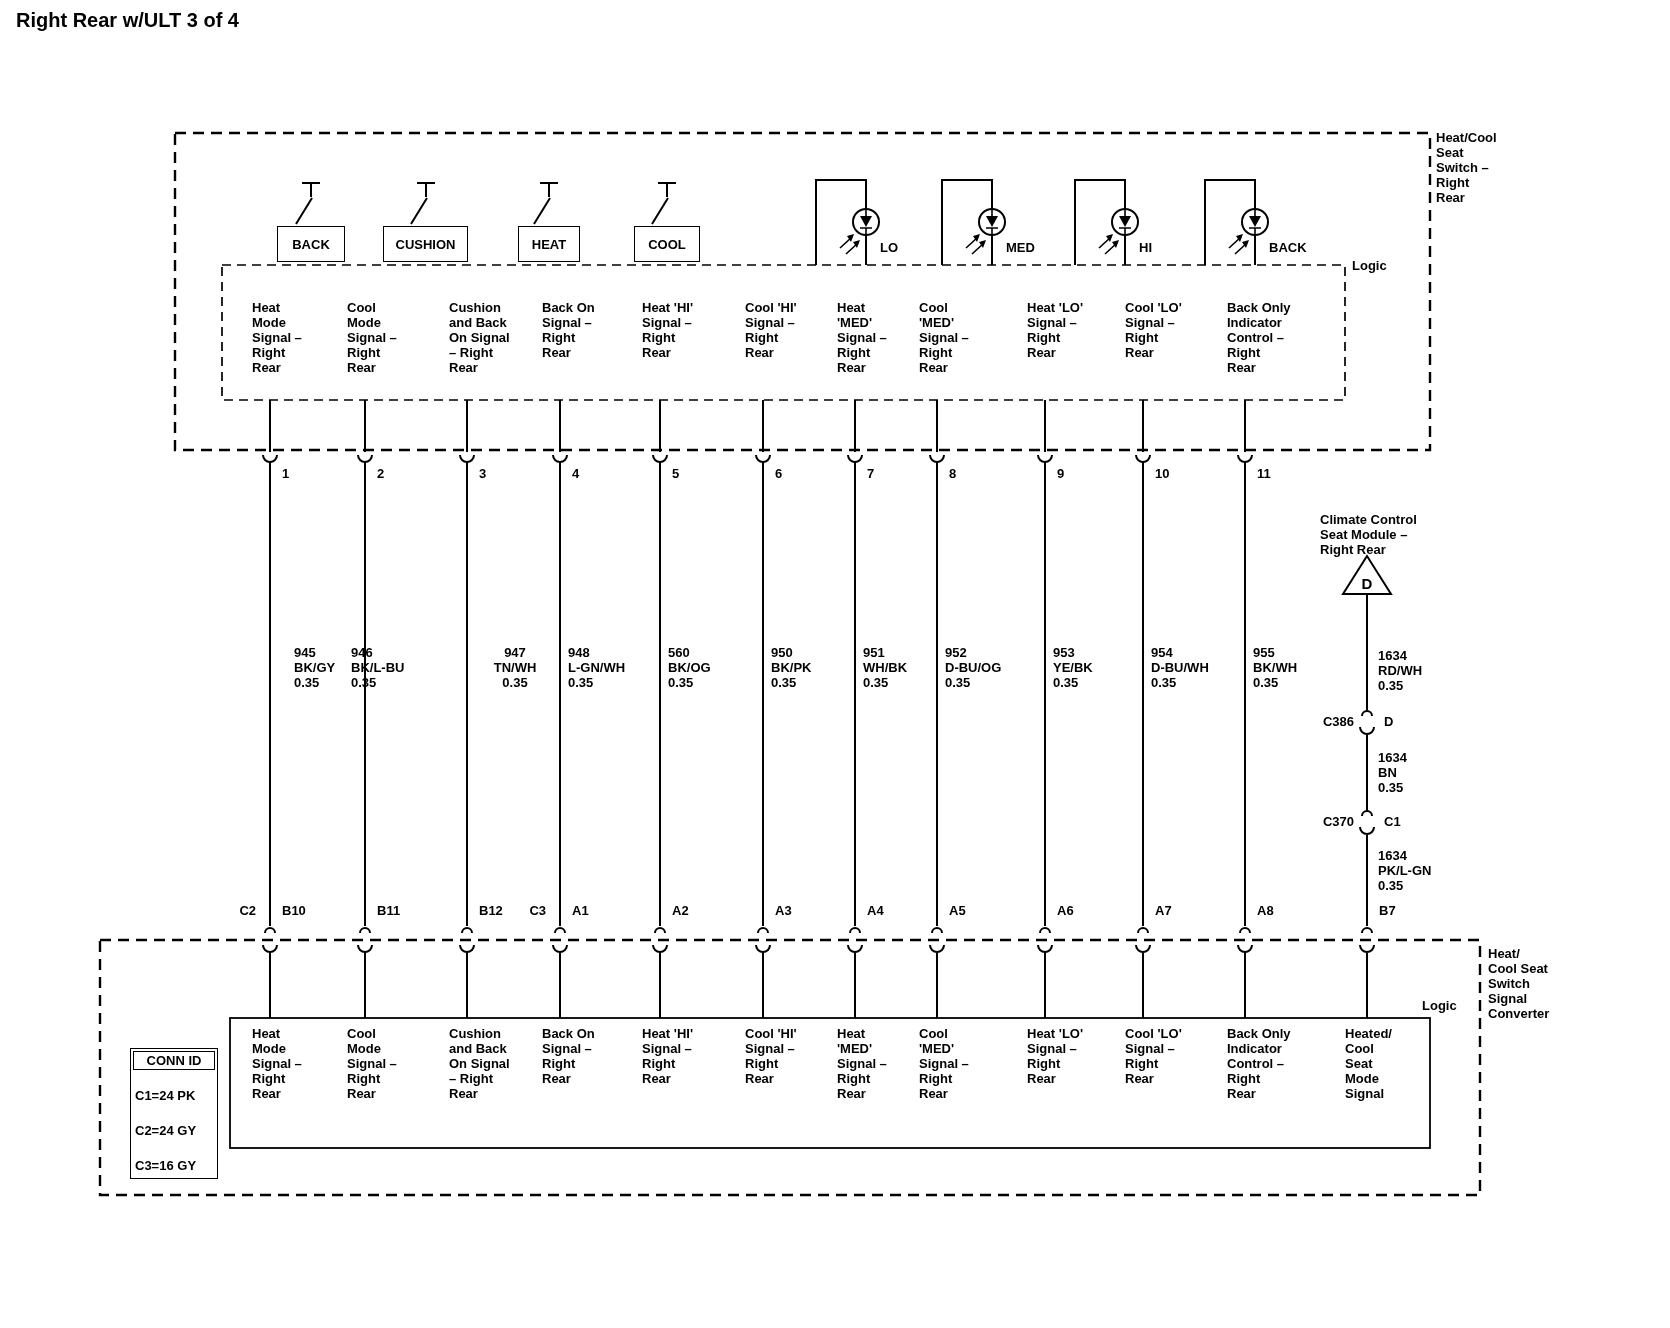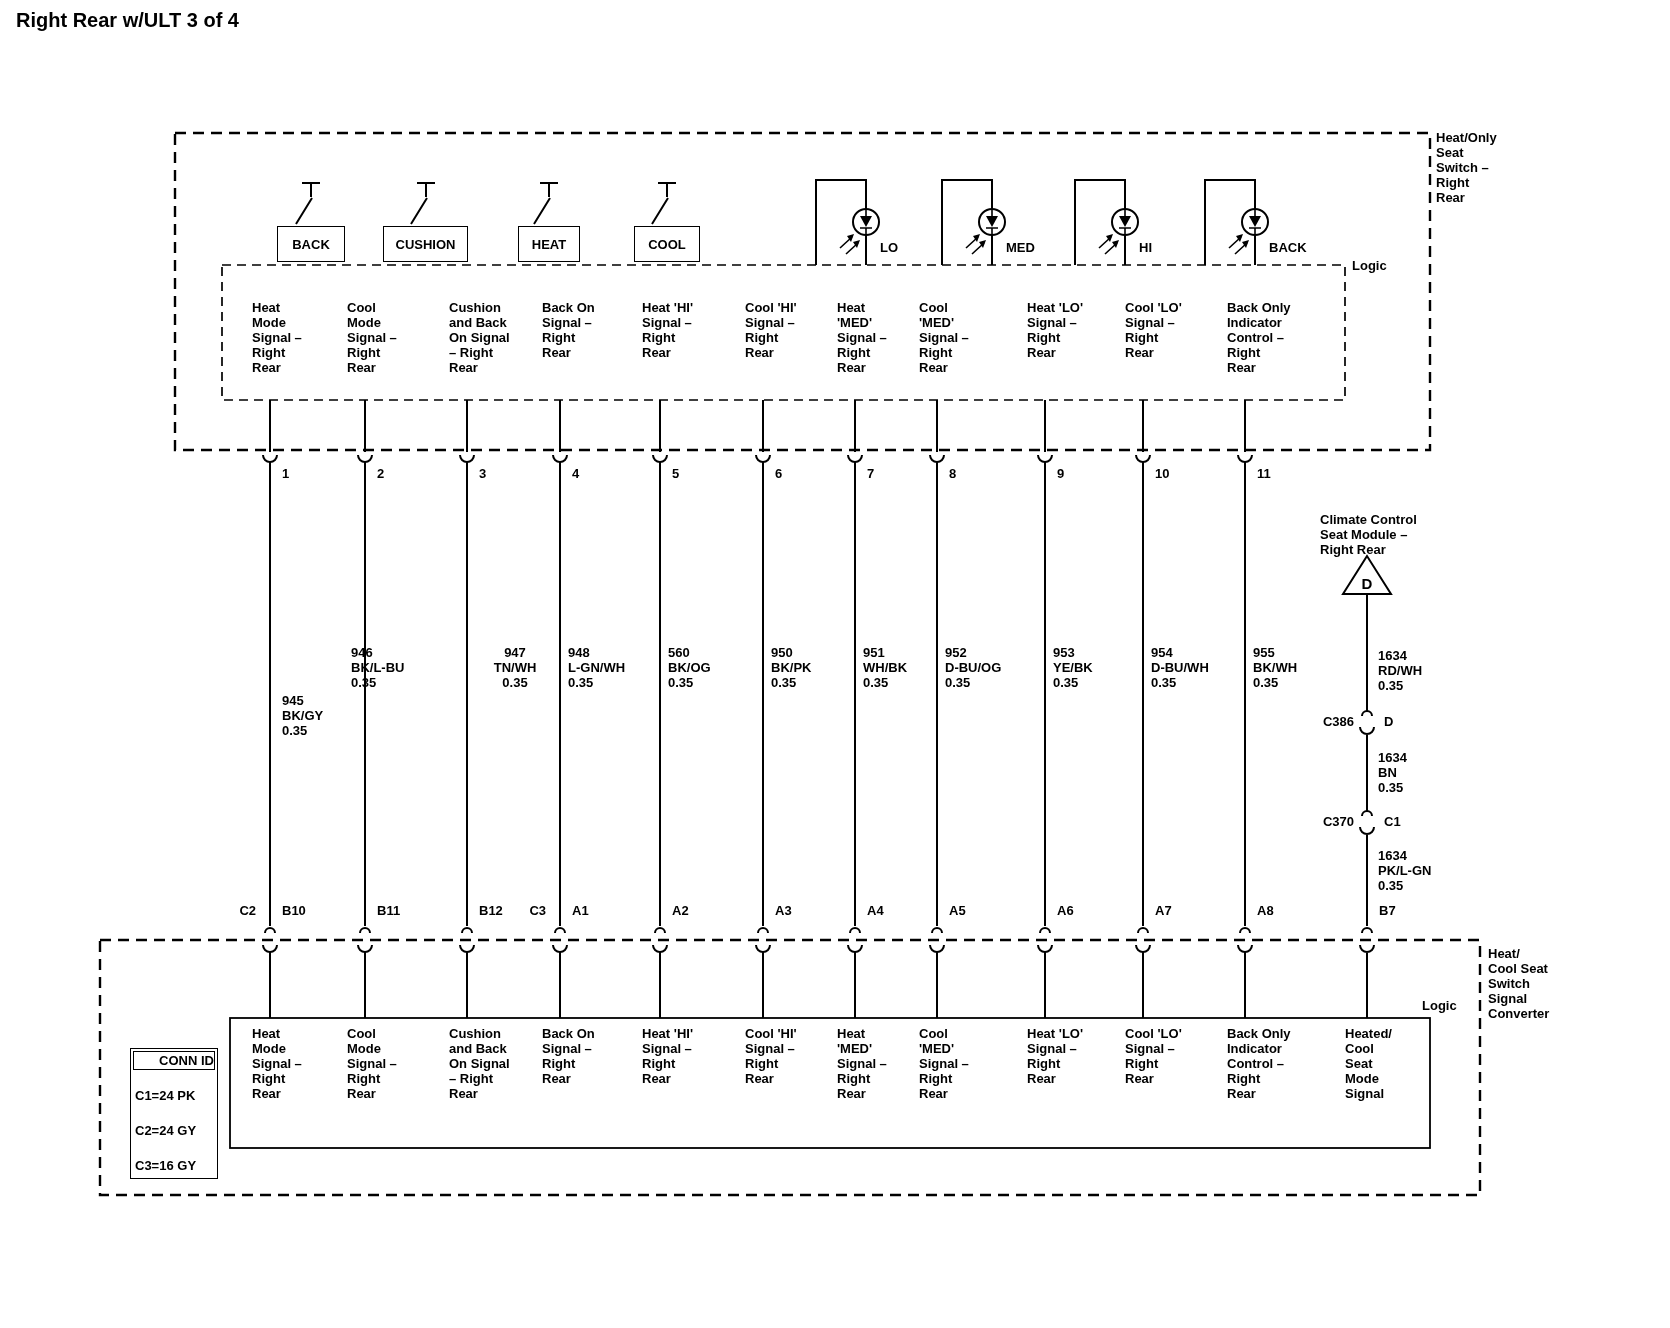--- a/index.html
+++ b/index.html
@@ -24,21 +24,21 @@
   .switch-box {
     position:absolute; top:226px; height:36px; border:1.8px solid #000; background:#fff;
     display:flex; align-items:center; justify-content:center;
     font-size:13px; font-weight:bold;
   }
   .conn-id {
     position:absolute; left:130px; top:1048px; width:88px;
     border:1.8px solid #000; background:#fff; padding-bottom:3px;
   }
   .conn-id-title {
-    border:1.5px solid #000; margin:2px; text-align:right;
+    border:1.5px solid #000; margin:2px; text-align:center;
     font-size:13px; font-weight:bold; line-height:17px;
   }
   .conn-id-row { font-size:13px; font-weight:bold; line-height:18px; padding-left:4px; white-space:nowrap;margin-top:17px; }
 </style>
 </head>
 <body>
 
 <div id="diagram">
 
   <svg id="linework" width="1670" height="1328" viewBox="0 0 1670 1328">
@@ -170,21 +170,21 @@
       <path d="M1245 462 V926" class="wire"></path>
       <path d="M1240 933 A5 5 0 0 1 1250 933" class="wire"></path>
       <path d="M1238 945 A7 7 0 0 0 1252 945" class="wire"></path>
       <path d="M1245 952 V1018" class="wire"></path>
     </svg>
 
   <div id="labels">
 
     <div class="lbl title" style="left:16px;top:8px;">Right Rear w/ULT 3 of 4</div>
 
-    <div class="lbl" style="left:1436px;top:130px;width:62px">Heat/Only Seat Switch – Right Rear</div>
+    <div class="lbl" style="left:1436px;top:130px;width:62px">Heat/Cool Seat Switch – Right Rear</div>
     <div class="lbl" style="left:1352px;top:258px;width:60px">Logic</div>
 
     <div class="switch-box" style="left:277px;width:68px">BACK</div>
     <div class="switch-box" style="left:383px;width:85px">CUSHION</div>
     <div class="switch-box" style="left:518px;width:62px">HEAT</div>
     <div class="switch-box" style="left:634px;width:66px">COOL</div>
 
     <div class="lbl" style="left:880px;top:240px;width:50px">LO</div>
     <div class="lbl" style="left:1006px;top:240px;width:50px">MED</div>
     <div class="lbl" style="left:1139px;top:240px;width:50px">HI</div>
@@ -218,21 +218,21 @@
 
     <div class="conn-id">
       <div class="conn-id-title">CONN ID</div>
       <div class="conn-id-row">C1=24 PK</div>
       <div class="conn-id-row">C2=24 GY</div>
       <div class="conn-id-row">C3=16 GY</div>
     </div>
 
   <div class="lbl" style="left: 252px; top: 300px; width: 64px;">Heat Mode Signal – Right Rear</div>
       <div class="lbl" style="left: 282px; top: 466px; width: 30px;">1</div>
-      <div class="lbl" style="left: 282px; top: 645px; width: 80px; margin-top: 48px;">
+      <div class="lbl" style="left: 294px; top: 645px; width: 80px;">
         <div>945</div>
         <div>BK/GY</div>
         <div>0.35</div>
       </div>
       <div class="lbl right" style="left: 222px; top: 903px; width: 34px;">C2</div>
       <div class="lbl" style="left: 282px; top: 903px; width: 40px;">B10</div>
       <div class="lbl" style="left: 252px; top: 1026px; width: 64px;">Heat Mode Signal – Right Rear</div>
       <div class="lbl" style="left: 347px; top: 300px; width: 64px;">Cool Mode Signal – Right Rear</div>
       <div class="lbl" style="left: 377px; top: 466px; width: 30px;">2</div>
       <div class="lbl" style="left: 351px; top: 645px; width: 80px;">

